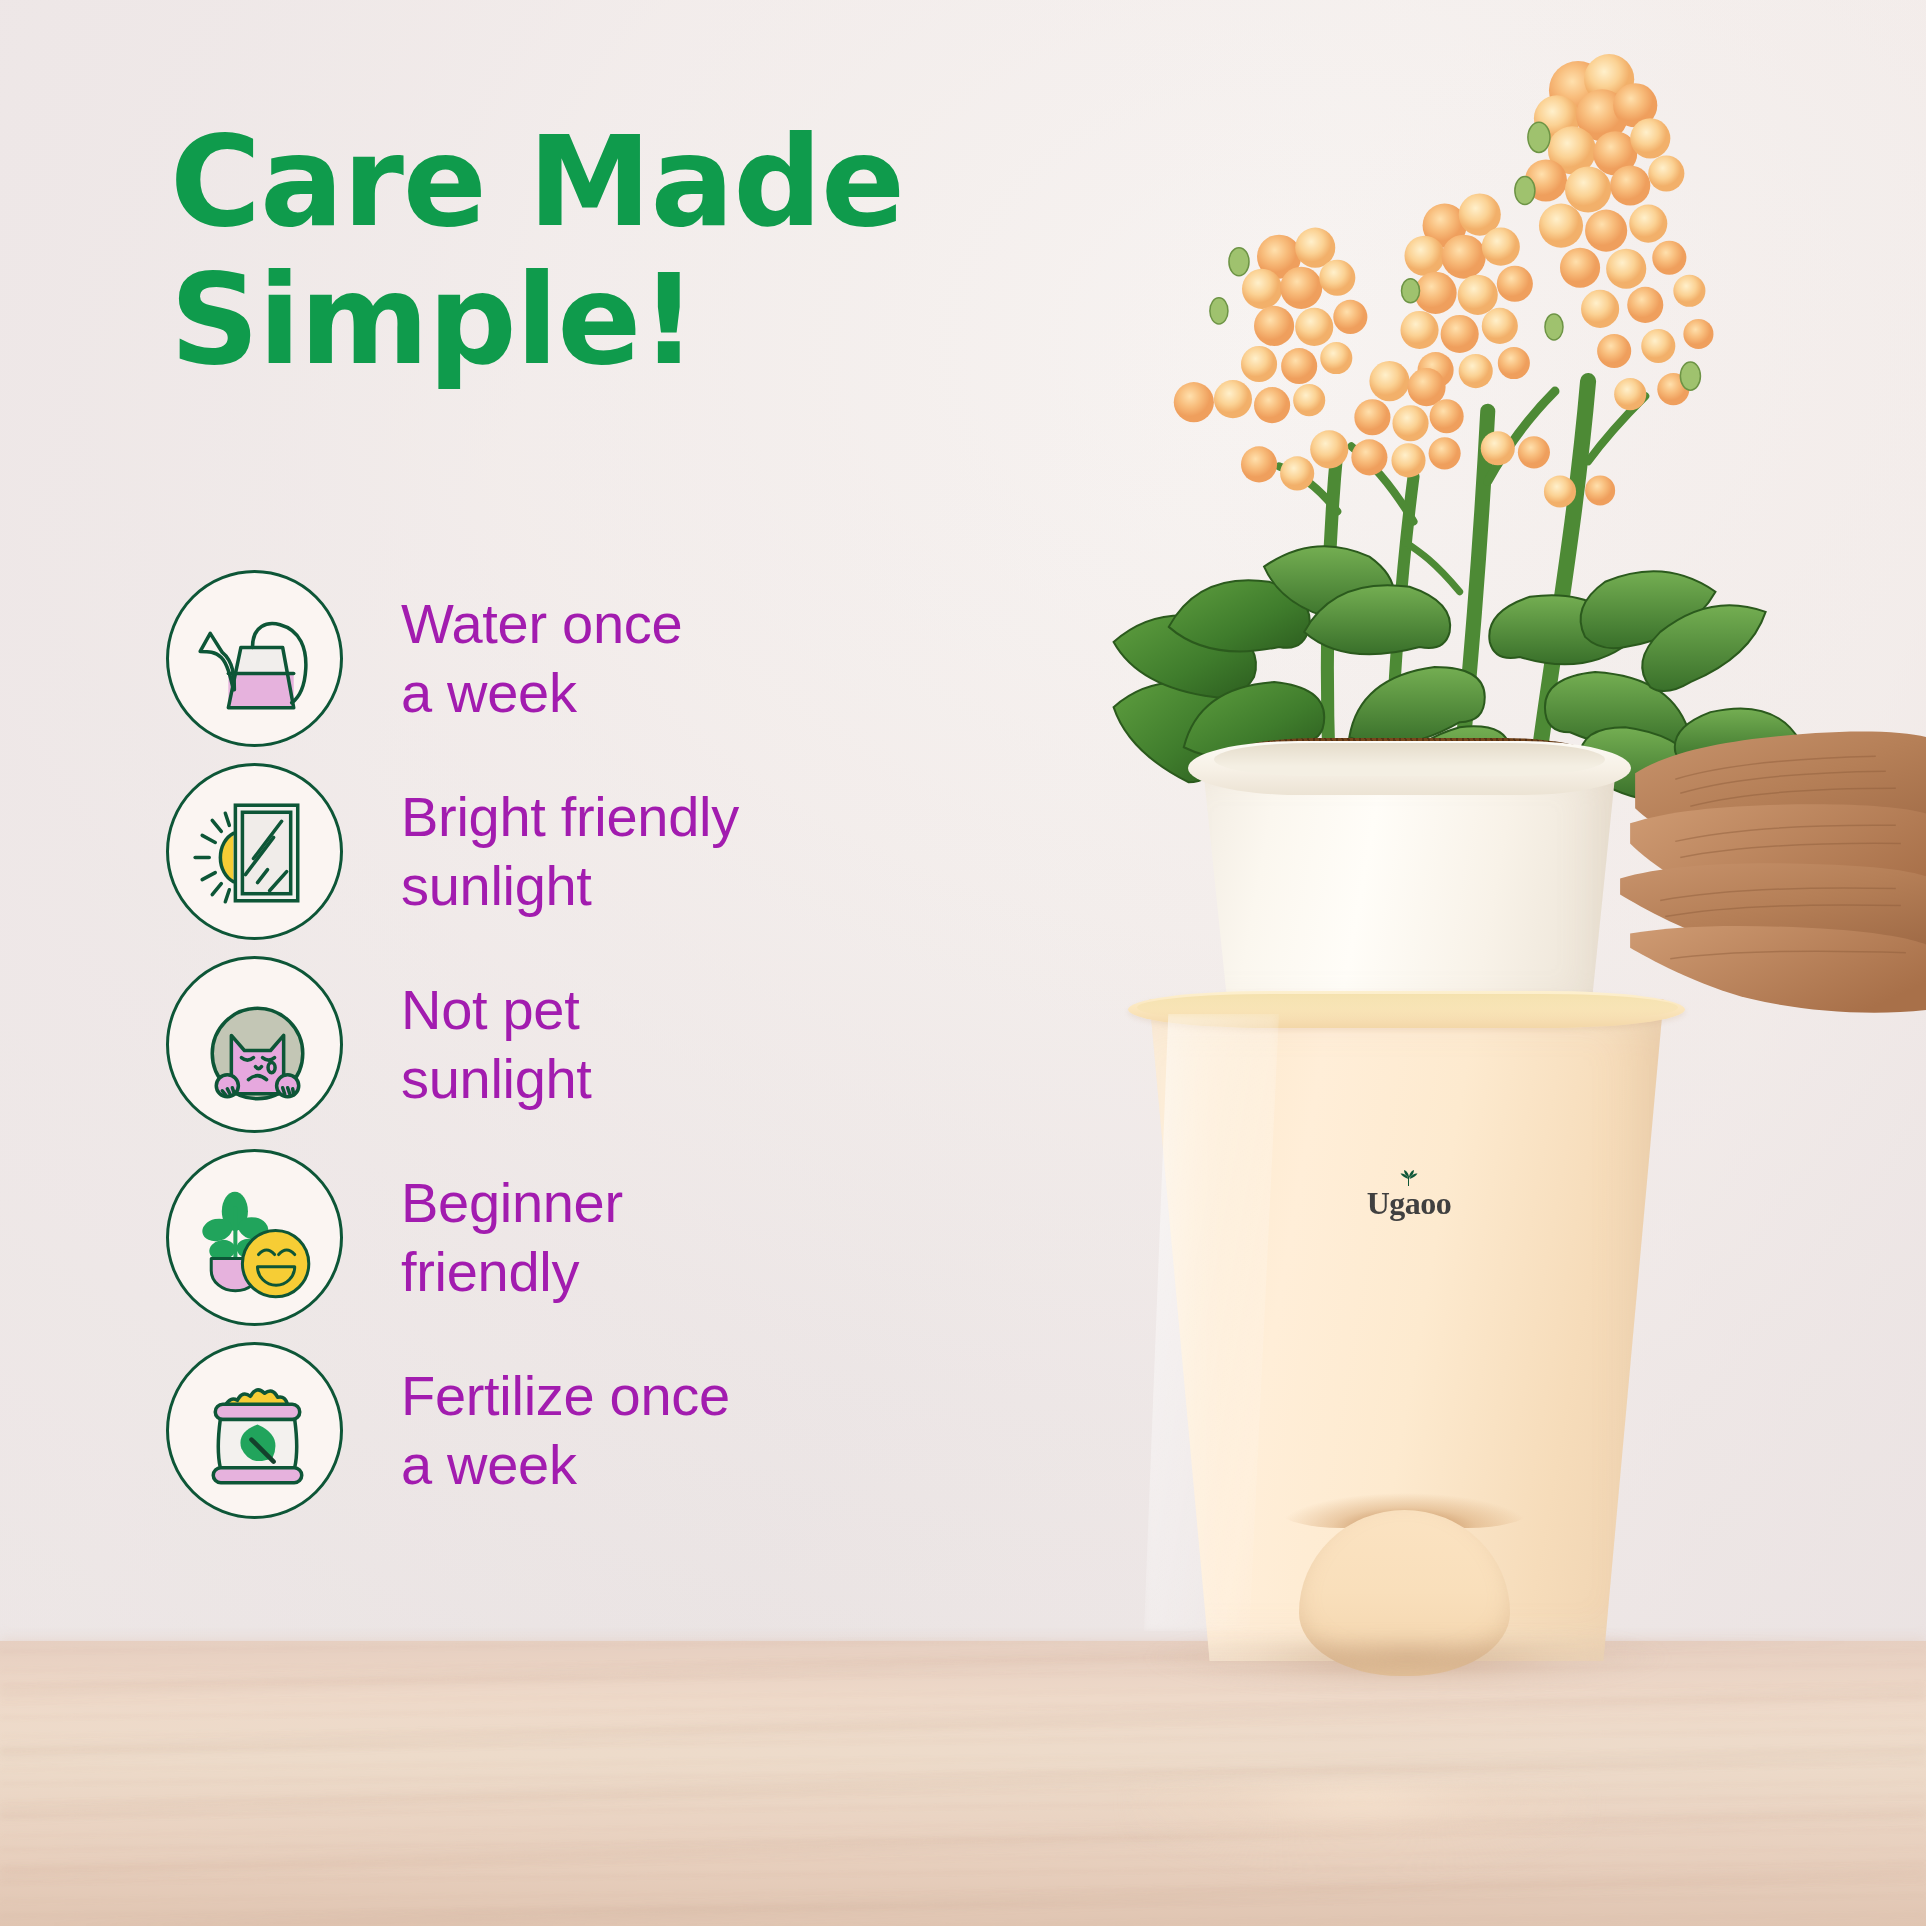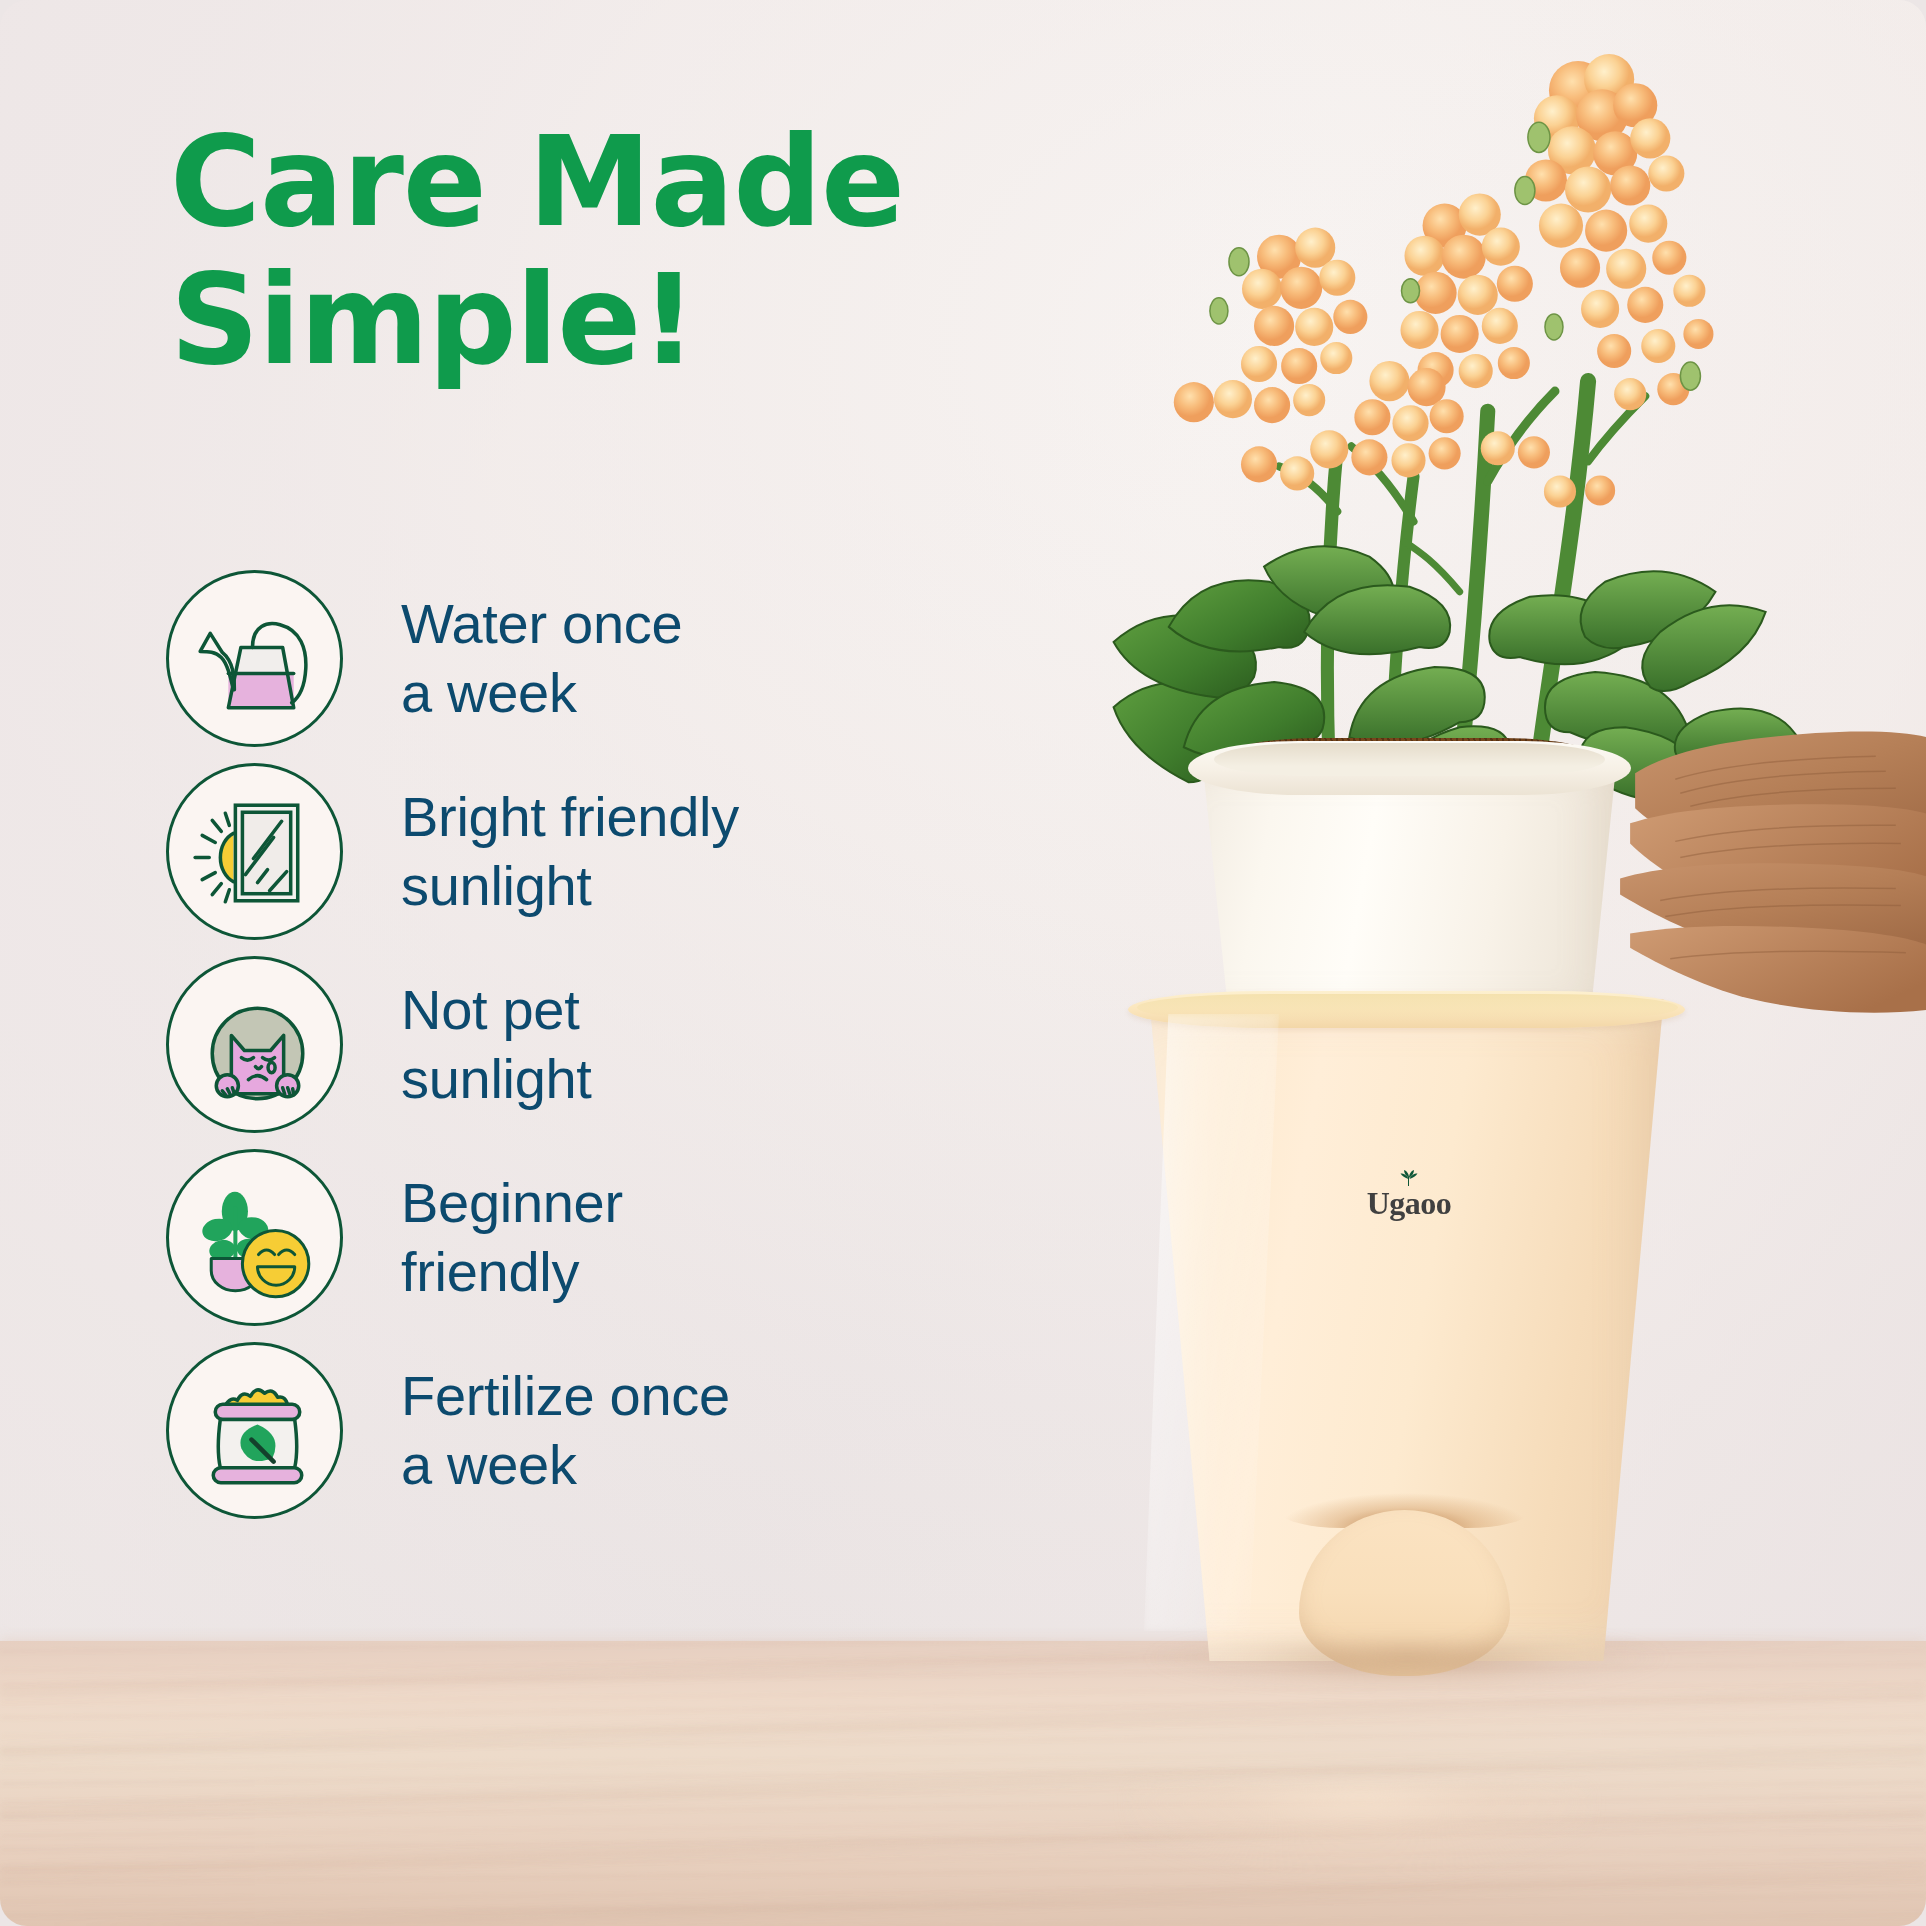--- a/index.html
+++ b/index.html
@@ -2,21 +2,21 @@
 <html style="font-size:8px"><head>
 <meta charset="utf-8">
 <title>Care Made Simple</title>
 <style>
   html,body{margin:0;padding:0;}
   body{
     width:1926px;height:1926px;overflow:hidden;
     font-family:"Liberation Sans","DejaVu Sans",sans-serif;
     background:#ece6e6;
   }
-  #canvas{position:relative;width:1926px;height:1926px;overflow:hidden;border-radius:27px;}
+  #canvas{position:relative;width:1926px;height:1926px;overflow:hidden;}
 
   
   .bg-wall{
     position:absolute;left:0;top:0;width:1926px;height:1926px;
     background:
       radial-gradient(120% 90% at 68% 18%, #f7f3f1 0%, #f2ecea 34%, #eae3e3 62%, #e4dddd 100%);
   }
   .bg-wall-sheen{
     position:absolute;left:0;top:0;width:1926px;height:1926px;
     background:linear-gradient(112deg, rgba(238,231,231,.95) 0%, rgba(243,237,236,.55) 26%, rgba(250,247,245,.15) 52%, rgba(243,236,234,.55) 80%, rgba(234,226,226,.9) 100%);
@@ -76,21 +76,21 @@
   .care-row{position:relative;height:193px;display:flex;align-items:center;}
   .care-row .badge{
     position:relative;flex:0 0 auto;
     width:177px;height:177px;border-radius:50%;
     background:#fbf5f2;border:3.5px solid #0d5637;
     box-sizing:border-box;
   }
   .care-row .badge svg{position:absolute;left:0;top:0;width:177px;height:177px;}
   .care-row .care-label{
     margin-left:58px;
-    color:#0c4a6e;
+    color:#a21caf;
     font-family:"Liberation Sans","DejaVu Sans",sans-serif;
     font-weight:400;
     font-size:56px;
     line-height:1.23;
     white-space:pre-line;
     letter-spacing:-0.3px;
   }
 
   
   .photo{position:absolute;left:978px;top:191px;width:948px;height:1645px;}

